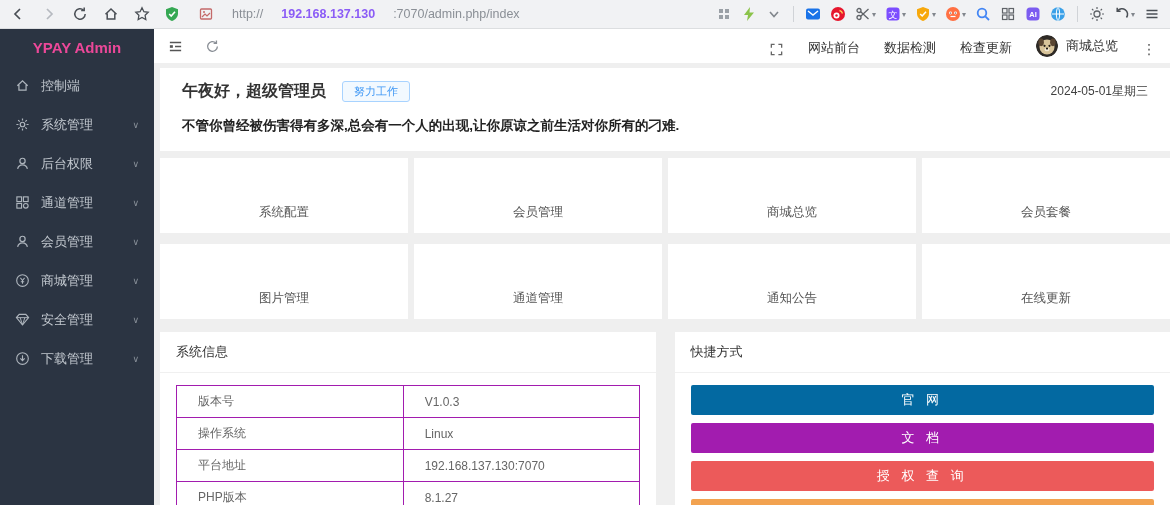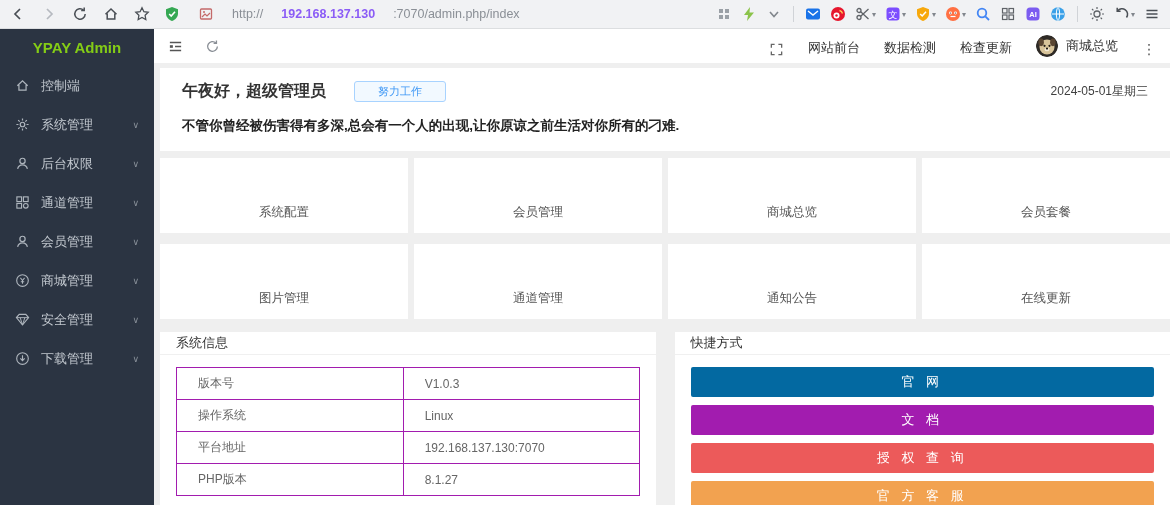--- a/index.html
+++ b/index.html
@@ -16,52 +16,52 @@
   .url-scheme,.url-rest { color:#8a8f96; }
   .url-host { color:#8b5cf6; font-weight:bold; }
   .ext-area { margin-left:auto; display:flex; align-items:center; gap:9px; }
   .ext-item { display:flex; align-items:center; gap:1px; }
   .dd { font-size:8px; color:#81868c; }
   .vsep { width:1px; height:16px; background:#d0d3d7; margin:0 2px; }
 
   
   .app { flex:1; display:flex; min-height:0; }
   .sidebar { width:154px; background:#2b3442; color:#c2c8cf; flex:0 0 154px; }
-  .logo { height:37px; display:flex; align-items:center; justify-content:center; color:#84cc16; font-weight:bold; font-size:15px; }
+  .logo { height:37px; display:flex; align-items:center; justify-content:center; color:#ec4899; font-weight:bold; font-size:15px; }
   .side-item { height:39px; display:flex; align-items:center; padding:0 15px; font-size:13px; cursor:pointer; }
   .side-item .sicon { width:15px; height:15px; margin-right:11px; display:inline-flex; color:#aeb5bd; }
   .side-item .chev { margin-left:auto; color:#8a929b; font-size:9px; }
 
   .main { flex:1; display:flex; flex-direction:column; min-width:0; }
   .topbar { height:34px; background:#fff; display:flex; align-items:center; padding:0 14px; flex:0 0 34px; }
   .tb-left { display:flex; align-items:center; gap:22px; color:#444; }
   .tb-right { margin-left:auto; display:flex; align-items:flex-end; gap:24px; font-size:13px; color:#333; }
   .tb-item { cursor:pointer; display:flex; align-items:center; gap:8px; }
   .avatar { width:22px; height:22px; border-radius:50%; overflow:hidden; display:inline-flex; }
   .tbicon { width:15px; height:15px; display:inline-flex; color:#555; }
   .dots { font-size:14px; color:#555; letter-spacing:0; }
 
   .content { flex:1; background:#efefef; padding:5px 0 0 6px; overflow:hidden; }
 
   .panel { background:#fff; }
   .greeting { padding:13px 22px 16px 22px; position:relative; margin-bottom:7px; }
   .greet-row { display:flex; align-items:center; }
   .greet-title { font-size:16px; font-weight:bold; color:#333; }
-  .badge { margin-left:28px; font-size:11px; color:#3e97f5; border:1px solid #a8d3ff; background:#f2f9ff; border-radius:3px; padding:2px 23px; }
+  .badge { margin-left:16px; font-size:11px; color:#3e97f5; border:1px solid #a8d3ff; background:#f2f9ff; border-radius:3px; padding:2px 11px; }
   .greet-date { margin-left:auto; font-size:12px; color:#404040; }
   .quote { margin-top:15px; font-size:13.5px; font-weight:bold; color:#222; }
 
   .cards { display:grid; grid-template-columns:repeat(4,1fr); gap:11px 6px; margin-bottom:13px; }
   .card { background:#fff; text-align:center; padding:11px 0 12px; cursor:pointer; }
   .card .cicon { height:28px; display:flex; align-items:center; justify-content:center; }
   .card .clabel { margin-top:7px; font-size:12.5px; color:#555; }
 
   .bottom { display:grid; grid-template-columns:1fr 1fr; gap:19px; }
   .bpanel { background:#fff; }
-  .bpanel .ptitle { font-size:13px; color:#333; padding:2px 16px; border-bottom:1px solid #f0f0f0; }
+  .bpanel .ptitle { font-size:13px; color:#333; padding:11px 16px; border-bottom:1px solid #f0f0f0; }
   .bpanel .pbody { padding:12px 16px 14px; }
 
   table.sys { width:100%; border-collapse:collapse; font-size:12px; color:#666; }
   table.sys td { border:1px solid #a21caf; padding:7px 21px; }
   table.sys td.k { width:49%; }
 
   .shortcuts .btn { display:block; width:100%; height:30px; border:none; border-radius:2px; color:#fff; font-size:13px; letter-spacing:4px; margin-bottom:8px; cursor:pointer; font-family:inherit; }
   .shortcuts .btn:last-child { margin-bottom:0; }
 </style>
 </head>

